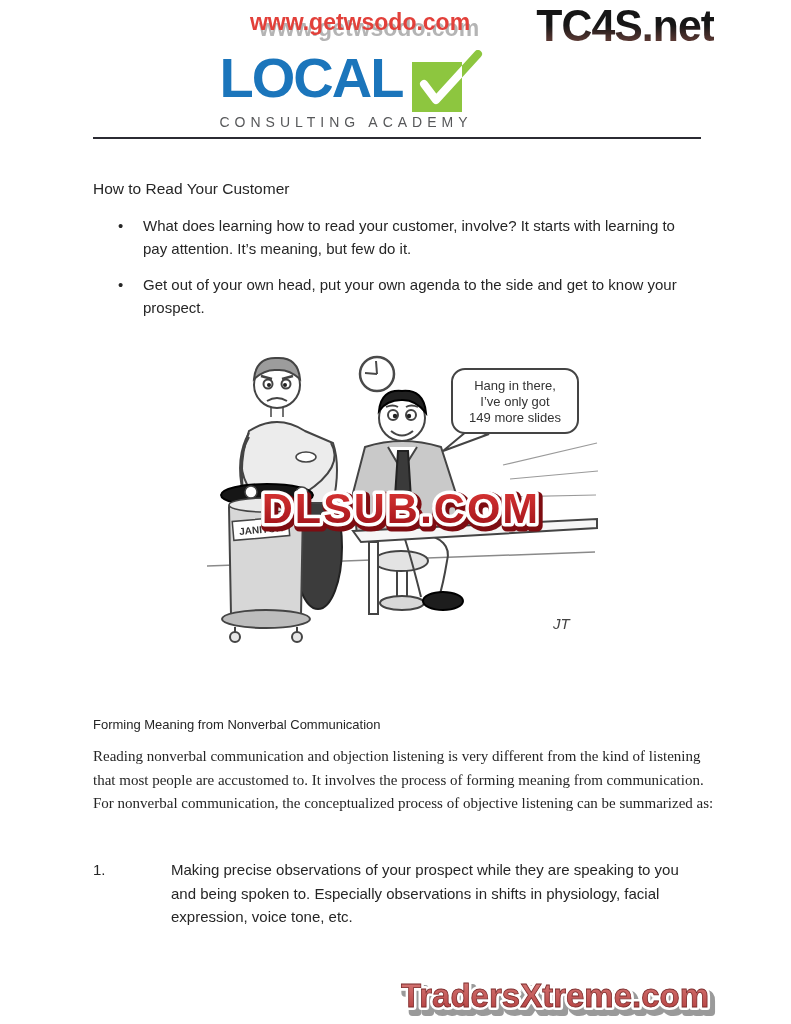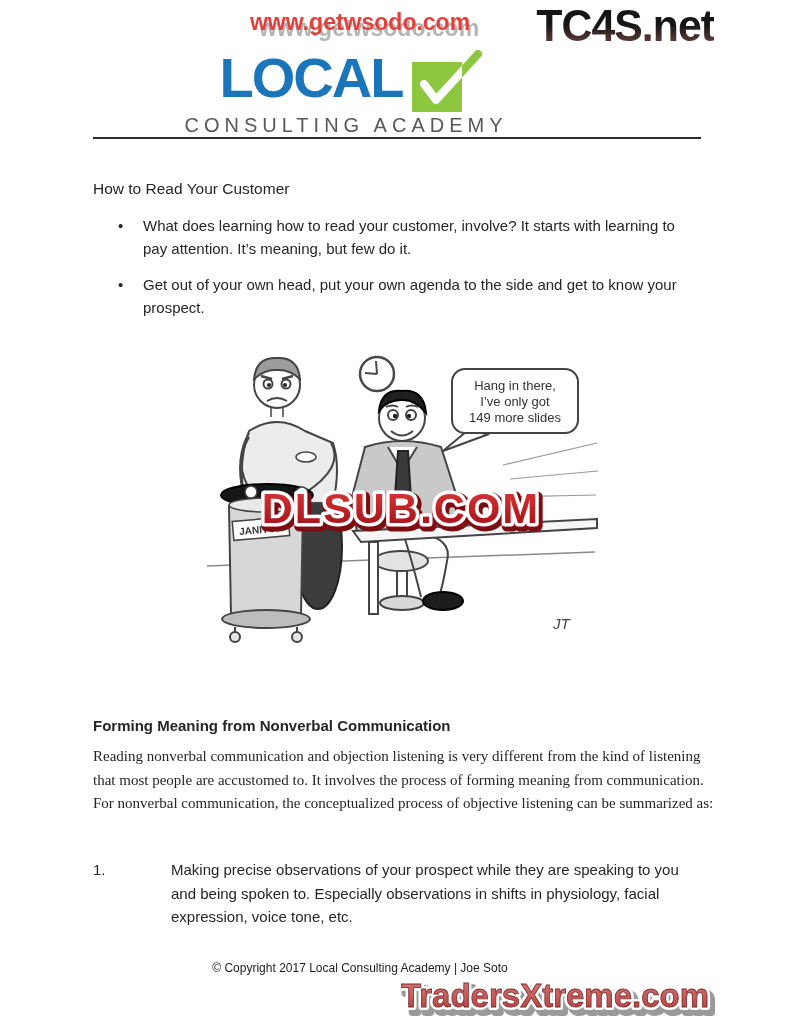--- a/index.html
+++ b/index.html
@@ -15,33 +15,33 @@
   
   .tc4s{position:absolute;top:0px;right:6px;font-size:45px;font-weight:800;letter-spacing:-1px;
         transform:scaleX(0.95);transform-origin:right top;
         background:linear-gradient(180deg,#161616 48%,#8a5148 100%);
         -webkit-background-clip:text;background-clip:text;color:transparent;}
 
   
   .logo{position:absolute;top:50px;left:0;width:100%;display:flex;flex-direction:column;align-items:center;}
   .logo-row{display:flex;align-items:flex-start;gap:10px;height:62px;}
   .logo-name{font-size:56px;line-height:56px;font-weight:800;color:#1b75bb;letter-spacing:-2px;}
-  .logo-sub{font-size:20px;letter-spacing:5px;color:#57585a;margin-top:2px;margin-right:28px;}
+  .logo-sub{font-size:14px;letter-spacing:5px;color:#57585a;margin-top:2px;margin-right:28px;}
 
   .rule{position:absolute;top:137px;left:93px;width:608px;height:2px;background:#2b2b33;}
 
   .h1{position:absolute;top:180px;left:93px;font-size:15.5px;font-weight:normal;}
   .bullets{position:absolute;top:214px;left:93px;width:590px;margin:0;padding:0;list-style:none;}
   .bullets li{position:relative;padding-left:50px;margin-bottom:13px;font-size:15px;line-height:23px;}
   .bullets li .dot{position:absolute;left:25px;top:0;}
   .b{font-weight:normal;}
 
   .cartoon{position:absolute;top:347px;left:205px;width:395px;height:300px;}
 
-  .h2{position:absolute;top:717px;left:93px;font-size:15px;font-weight:bold;}
+  .h2{position:absolute;top:717px;left:93px;font-size:13px;font-weight:normal;}
   .para{position:absolute;top:745px;left:93px;width:622px;font-size:15px;line-height:23.5px;font-family:Liberation Serif, serif;}
   .numbered{position:absolute;top:858px;left:93px;width:605px;font-size:15px;line-height:23.5px;}
   .numbered .num{position:absolute;left:0;top:0;}
   .numbered .ntext{display:block;margin-left:78px;}
 
   .footer{position:absolute;top:961px;left:0;width:100%;text-align:center;font-size:12px;color:#1d1d1d;}
   .wm-bottom{position:absolute;top:972px;right:0px;}
 </style>
 </head>
 <body>
@@ -196,21 +196,20 @@
   </svg>
 
   <div class="h2">Forming Meaning from Nonverbal Communication</div>
   <div class="para">Reading nonverbal communication and objection listening is very different from the kind of listening that most people are accustomed to.  It involves the process of forming meaning from communication.  For nonverbal communication, the conceptualized process of objective listening can be summarized as:</div>
 
   <div class="numbered">
     <span class="num">1.</span>
     <span class="ntext">Making precise observations of your prospect while they are speaking to you and being spoken to.  Especially observations in shifts in physiology, facial expression, voice tone, etc.</span>
   </div>
 
-  <div class="footer">© Copyright 2017 Local Consulting Academy | Joe Soto</div>
 
   <svg class="wm-bottom" width="330" height="50" viewBox="0 0 330 50">
     <defs>
       <linearGradient id="tx2" x1="0" y1="0" x2="0" y2="1">
         <stop offset="0" stop-color="#d97f7d"></stop>
           <stop offset="1" stop-color="#b23a3a"></stop>
       </linearGradient>
     </defs>
     <g font-family="Liberation Sans, sans-serif" font-size="33" font-weight="800" text-anchor="middle">
       <text x="167" y="37" stroke="#9a9a9a" stroke-width="8" stroke-linejoin="round" fill="none" transform="translate(2,3)">TradersXtreme.com</text>

